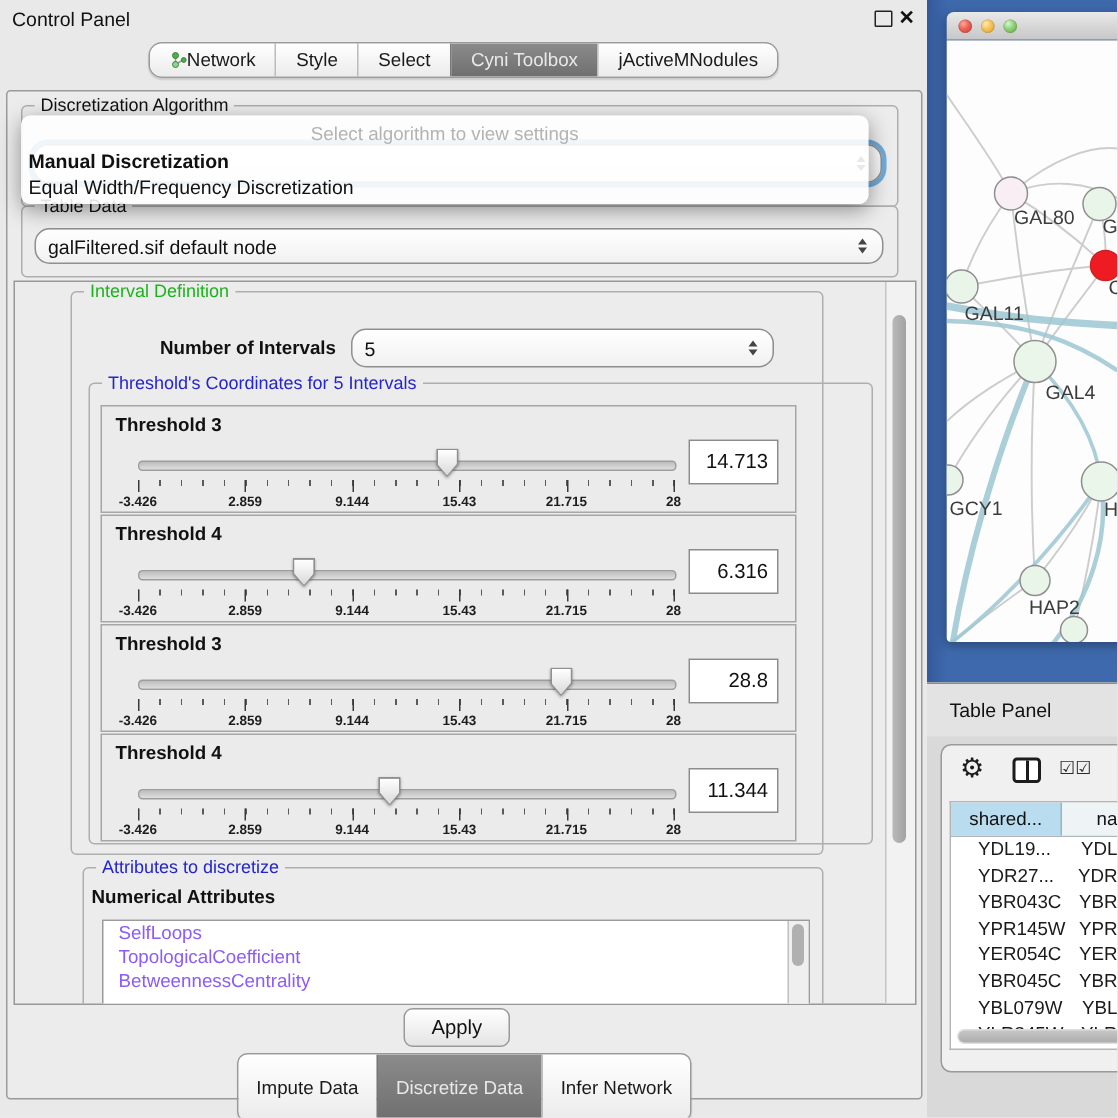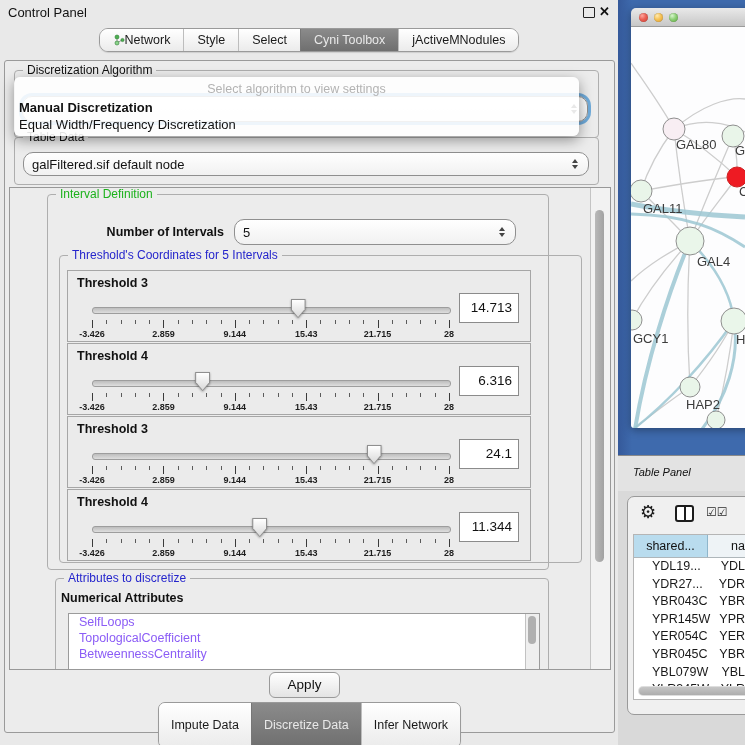--- a/index.html
+++ b/index.html
@@ -79,21 +79,21 @@
   #net-window{position:absolute;left:13px;top:8px;width:132px;height:420px;border-radius:5px 0 0 3px;overflow:hidden;box-shadow:0 2px 8px rgba(0,0,0,.35);}
   #net-titlebar{height:18px;background:linear-gradient(#e9e9e9,#c7c7c7);border-bottom:1px solid #9b9b9b;display:flex;align-items:center;gap:6px;padding-left:8px;}
   .tl{width:9px;height:9px;border-radius:50%;box-shadow:inset 0 0 1px rgba(0,0,0,.4);}
   #tl-red{background:radial-gradient(circle at 35% 30%,#ffa69e,#ea6054 45%,#cf4136);}
   #tl-yellow{background:radial-gradient(circle at 35% 30%,#ffeab0,#f6c255 45%,#dd9c2e);}
   #tl-green{background:radial-gradient(circle at 35% 30%,#d8f6cd,#8ed077 45%,#5ea83f);}
   #net-canvas{height:401px;background:#fdfdfe;}
   .node-label{font-family:"Liberation Sans",sans-serif;font-size:13px;fill:#3c3c3c;}
 
   #tp-bar{position:absolute;left:0;top:455px;width:127px;height:36px;background:#e3e3e3;border-top:1px solid #8a8a8a;border-bottom:1px solid #c6c6c6;}
-  #tp-title{position:absolute;left:15px;top:10px;font-size:11px;color:#111;font-style:italic;}
+  #tp-title{position:absolute;left:15px;top:10px;font-size:13px;color:#111;}
   #tp-body{position:absolute;left:0;top:491px;width:127px;height:254px;background:#d9d9d9;}
   #tp-card{position:absolute;left:9px;top:5px;width:122px;height:217px;background:#f0f0f0;border:1px solid #9a9a9a;border-radius:7px 0 0 7px;}
   #gear-icon{position:absolute;left:12px;top:6px;font-size:18px;color:#1c1c1c;line-height:18px;}
   #cols-icon{position:absolute;left:47px;top:8px;width:15px;height:13px;border:2px solid #1c1c1c;border-radius:3px;background:#fff;}
   #cols-icon i{position:absolute;left:50%;top:0;bottom:0;width:2px;margin-left:-1px;background:#1c1c1c;}
   #checks-icon{position:absolute;left:78px;top:8px;font-size:12px;color:#2a2a2a;letter-spacing:0px;}
   #tp-table{position:absolute;left:5px;top:37px;right:-2px;bottom:14px;background:#fff;border:1px solid #b5b5b5;border-right:none;overflow:hidden;}
   #tp-head{display:flex;height:22px;border-bottom:1px solid #aeb6ba;}
   .hcell{font-size:12.5px;color:#111;line-height:22px;box-sizing:border-box;}
   #hcell-1{width:74px;background:#b9dcee;border-right:1px solid #8fb6cb;text-align:center;}
@@ -218,21 +218,21 @@
               <span class="tickmaj" style="left: 381px;"></span>
               <span class="ticklab" style="left: 381px;">28</span>
             </div>
           <div class="threshold-box" style="top:160px">
             <span class="thr-label">Threshold 3</span>
             <div class="track"></div>
             <div class="thumb" style="left: 298.524px;">
                 <i></i>
               </div>
             <div class="ticks-minor"></div>
-            <div class="thr-value">24.1</div>
+            <div class="thr-value">28.8</div>
           <span class="tickmaj" style="left: 24px;"></span>
               <span class="ticklab" style="left: 24px;">-3.426</span>
               <span class="tickmaj" style="left: 95.4px;"></span>
               <span class="ticklab" style="left: 95.4px;">2.859</span>
               <span class="tickmaj" style="left: 166.8px;"></span>
               <span class="ticklab" style="left: 166.8px;">9.144</span>
               <span class="tickmaj" style="left: 238.2px;"></span>
               <span class="ticklab" style="left: 238.2px;">15.43</span>
               <span class="tickmaj" style="left: 309.6px;"></span>
               <span class="ticklab" style="left: 309.6px;">21.715</span>

